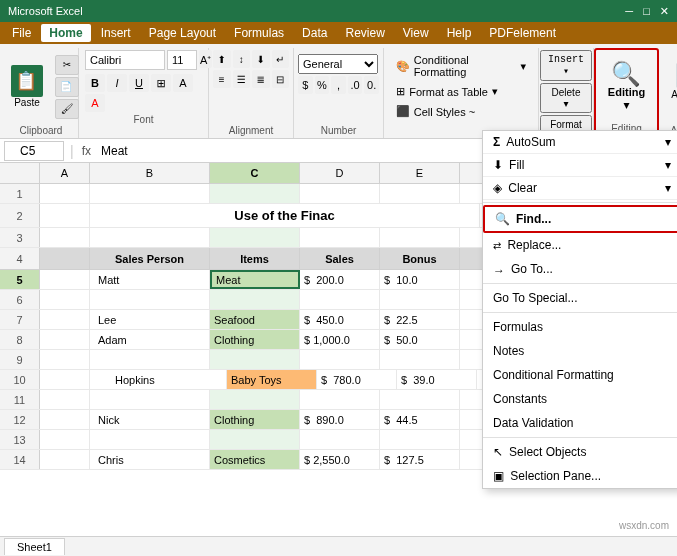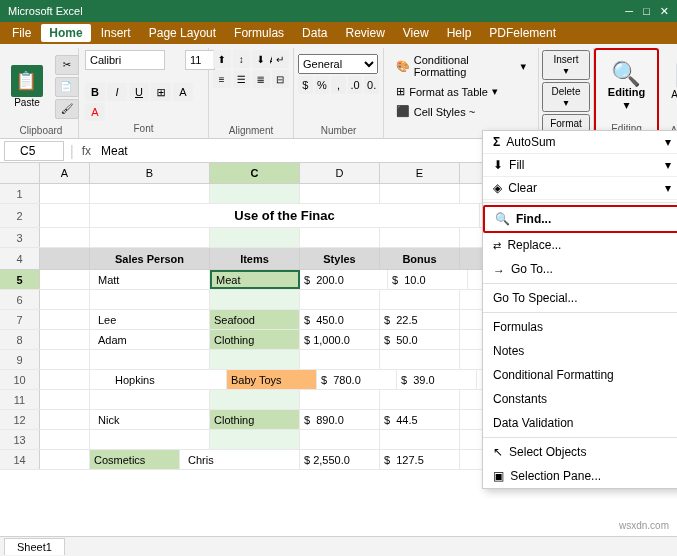--- a/index.html
+++ b/index.html
@@ -76,21 +76,21 @@
         <div class="small-btns">
           <div class="small-btn">✂</div>
           <div class="small-btn">📄</div>
           <div class="small-btn">🖌</div>
         </div>
       </div>
       <div class="ribbon-group-footer">Clipboard</div>
     </div>
 
     <div style="padding:2px 6px; border-right:1px solid #d8d8d8; min-width:130px; display:flex; flex-direction:column;">
-      <div style="display:flex; gap:20px; margin-bottom:13px;">
+      <div style="display:flex; gap:2px; margin-bottom:4px;">
         <input class="font-name-box" value="Calibri" style="">
         <input class="font-size-box" value="11" style="">
         <button class="fmt-btn">A⁺</button>
         <button class="fmt-btn">A⁻</button>
       </div>
       <div class="font-format-row">
         <button class="fmt-btn" style="font-weight:bold;">B</button>
         <button class="fmt-btn" style="font-style:italic;">I</button>
         <button class="fmt-btn" style="text-decoration:underline;">U</button>
         <button class="fmt-btn">⊞</button>
@@ -148,21 +148,21 @@
         </div>
         <div class="style-btn">
           <span>⬛</span>
           <span>Cell Styles ~</span>
         </div>
       </div>
     </div>
 
     <div style="padding:2px 8px; border-right:1px solid #d8d8d8; min-width:55px; display:flex; flex-direction:column; align-items:center;">
       <div style="flex:1; display:flex; flex-direction:column; align-items:center; justify-content:center; gap:2px;">
-        <button style="font-size:10px; padding:2px 6px; cursor:pointer;">Insert ▾</button>
+        <button style="font-size:10px; padding:2px 6px; cursor:pointer;font-family:Liberation Mono, monospace;">Insert ▾</button>
         <button style="font-size:10px; padding:2px 6px; cursor:pointer;">Delete ▾</button>
         <button style="font-size:10px; padding:2px 6px; cursor:pointer;">Format ▾</button>
       </div>
       <div class="ribbon-group-footer">Cells</div>
     </div>
 
     <div style="padding:2px 8px; border-right:1px solid #d8d8d8; min-width:65px; display:flex; flex-direction:column; align-items:center; border:2px solid #c00; border-radius:3px; background:#f5f5f5;">
       <div style="flex:1; display:flex; flex-direction:column; align-items:center; justify-content:center;">
         <div style="font-size:24px; line-height:1; cursor:pointer;">🔍</div>
         <span style="font-size:11px; font-weight:bold;">Editing</span>
@@ -221,30 +221,30 @@
       <div style="width:90px; border-right:1px solid #e8e8e8; background:#e8f5e9;"></div>
       <div style="width:80px; border-right:1px solid #e8e8e8;"></div>
       <div style="width:80px; border-right:1px solid #e8e8e8;"></div>
     </div>
 
     <div style="display:flex; height:22px; border-bottom:1px solid #d0d0d0; background:#d9d9d9;">
       <div style="width:40px; min-width:40px; background:#f3f3f3; border-right:1px solid #d0d0d0; display:flex; align-items:center; justify-content:center; font-size:11px; color:#555;">4</div>
       <div style="width:50px; border-right:1px solid #d0d0d0;"></div>
       <div style="width:120px; border-right:1px solid #d0d0d0; padding:0 4px; display:flex; align-items:center; justify-content:center; font-size:11px; font-weight:bold;">Sales Person</div>
       <div style="width:90px; border-right:1px solid #d0d0d0; padding:0 4px; display:flex; align-items:center; justify-content:center; font-size:11px; font-weight:bold;">Items</div>
-      <div style="width:80px; border-right:1px solid #d0d0d0; padding:0 4px; display:flex; align-items:center; justify-content:center; font-size:11px; font-weight:bold;">Styles</div>
+      <div style="width:80px; border-right:1px solid #d0d0d0; padding:0 4px; display:flex; align-items:center; justify-content:center; font-size:11px; font-weight:bold;">Sales</div>
       <div style="width:80px; border-right:1px solid #d0d0d0; padding:0 4px; display:flex; align-items:center; justify-content:center; font-size:11px; font-weight:bold;">Bonus</div>
     </div>
 
     <div style="display:flex; height:20px; border-bottom:1px solid #e8e8e8;">
       <div style="width:40px; min-width:40px; background:#c6e0b4; border-right:1px solid #d0d0d0; display:flex; align-items:center; justify-content:center; font-size:11px; font-weight:bold;">5</div>
       <div style="width:50px; border-right:1px solid #e8e8e8;"></div>
       <div style="width:120px; border-right:1px solid #e8e8e8; padding:0 8px; display:flex; align-items:center; font-size:11px;">Matt</div>
       <div style="width:90px; border:2px solid #217346; padding:0 4px; display:flex; align-items:center; font-size:11px; background:#c6e0b4;">Meat</div>
-      <div style="width:88px; border-right:1px solid #e8e8e8; padding:0 4px; display:flex; align-items:center; font-size:11px;">$&nbsp;&nbsp;200.0</div>
+      <div style="width:80px; border-right:1px solid #e8e8e8; padding:0 4px; display:flex; align-items:center; font-size:11px;">$&nbsp;&nbsp;200.0</div>
       <div style="width:80px; border-right:1px solid #e8e8e8; padding:0 4px; display:flex; align-items:center; font-size:11px;">$&nbsp;&nbsp;10.0</div>
     </div>
 
     <div style="display:flex; height:20px; border-bottom:1px solid #e8e8e8;">
       <div style="width:40px; min-width:40px; background:#f3f3f3; border-right:1px solid #d0d0d0; display:flex; align-items:center; justify-content:center; font-size:11px; color:#555;">6</div>
       <div style="width:50px; border-right:1px solid #e8e8e8;"></div>
       <div style="width:120px; border-right:1px solid #e8e8e8;"></div>
       <div style="width:90px; border-right:1px solid #e8e8e8; background:#e8f5e9;"></div>
       <div style="width:80px; border-right:1px solid #e8e8e8;"></div>
       <div style="width:80px; border-right:1px solid #e8e8e8;"></div>
@@ -309,22 +309,22 @@
       <div style="width:50px; border-right:1px solid #e8e8e8;"></div>
       <div style="width:120px; border-right:1px solid #e8e8e8;"></div>
       <div style="width:90px; border-right:1px solid #e8e8e8; background:#e8f5e9;"></div>
       <div style="width:80px; border-right:1px solid #e8e8e8;"></div>
       <div style="width:80px; border-right:1px solid #e8e8e8;"></div>
     </div>
 
     <div style="display:flex; height:20px; border-bottom:1px solid #e8e8e8;">
       <div style="width:40px; min-width:40px; background:#f3f3f3; border-right:1px solid #d0d0d0; display:flex; align-items:center; justify-content:center; font-size:11px; color:#555;">14</div>
       <div style="width:50px; border-right:1px solid #e8e8e8;"></div>
+      <div style="width:120px; border-right:1px solid #e8e8e8; padding:0 8px; display:flex; align-items:center; font-size:11px;">Chris</div>
       <div style="width:90px; border-right:1px solid #e8e8e8; padding:0 4px; display:flex; align-items:center; font-size:11px; background:#c6e0b4;">Cosmetics</div>
-      <div style="width:120px; border-right:1px solid #e8e8e8; padding:0 8px; display:flex; align-items:center; font-size:11px;">Chris</div>
       <div style="width:80px; border-right:1px solid #e8e8e8; padding:0 4px; display:flex; align-items:center; font-size:11px;">$&nbsp;2,550.0</div>
       <div style="width:80px; border-right:1px solid #e8e8e8; padding:0 4px; display:flex; align-items:center; font-size:11px;">$&nbsp;&nbsp;127.5</div>
     </div>
 
   </div>
 
   <div style="position:absolute; top:130px; left:482px; width:200px; background:white; border:1px solid #ccc; box-shadow:3px 3px 8px rgba(0,0,0,0.2); z-index:100;">
 
     <div style="display:flex; align-items:center; justify-content:space-between; padding:4px 10px; font-size:12px; cursor:pointer; border-bottom:1px solid #eee;">
       <div style="display:flex; align-items:center; gap:6px;">

